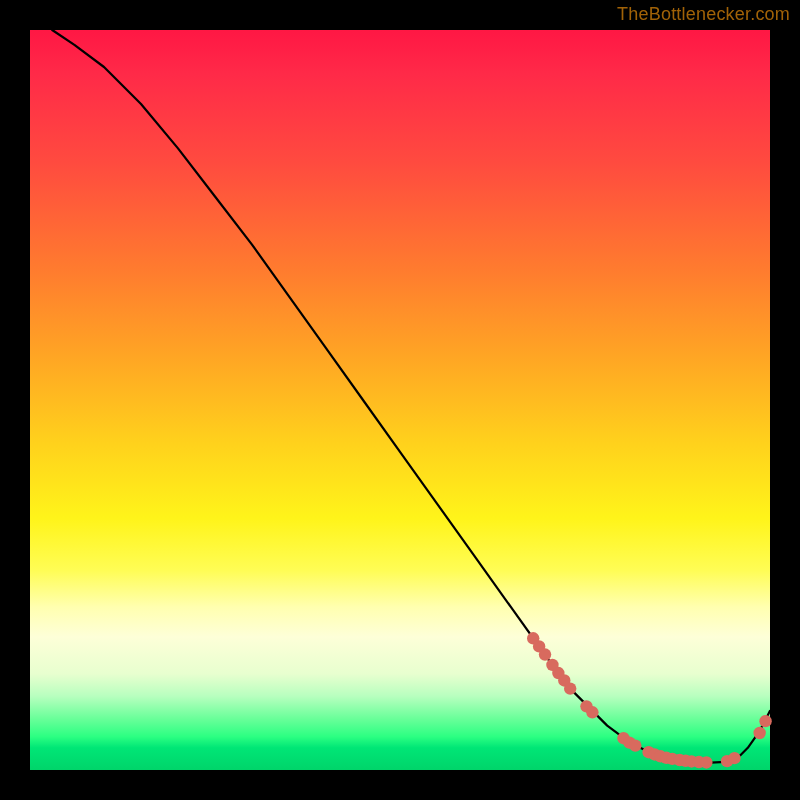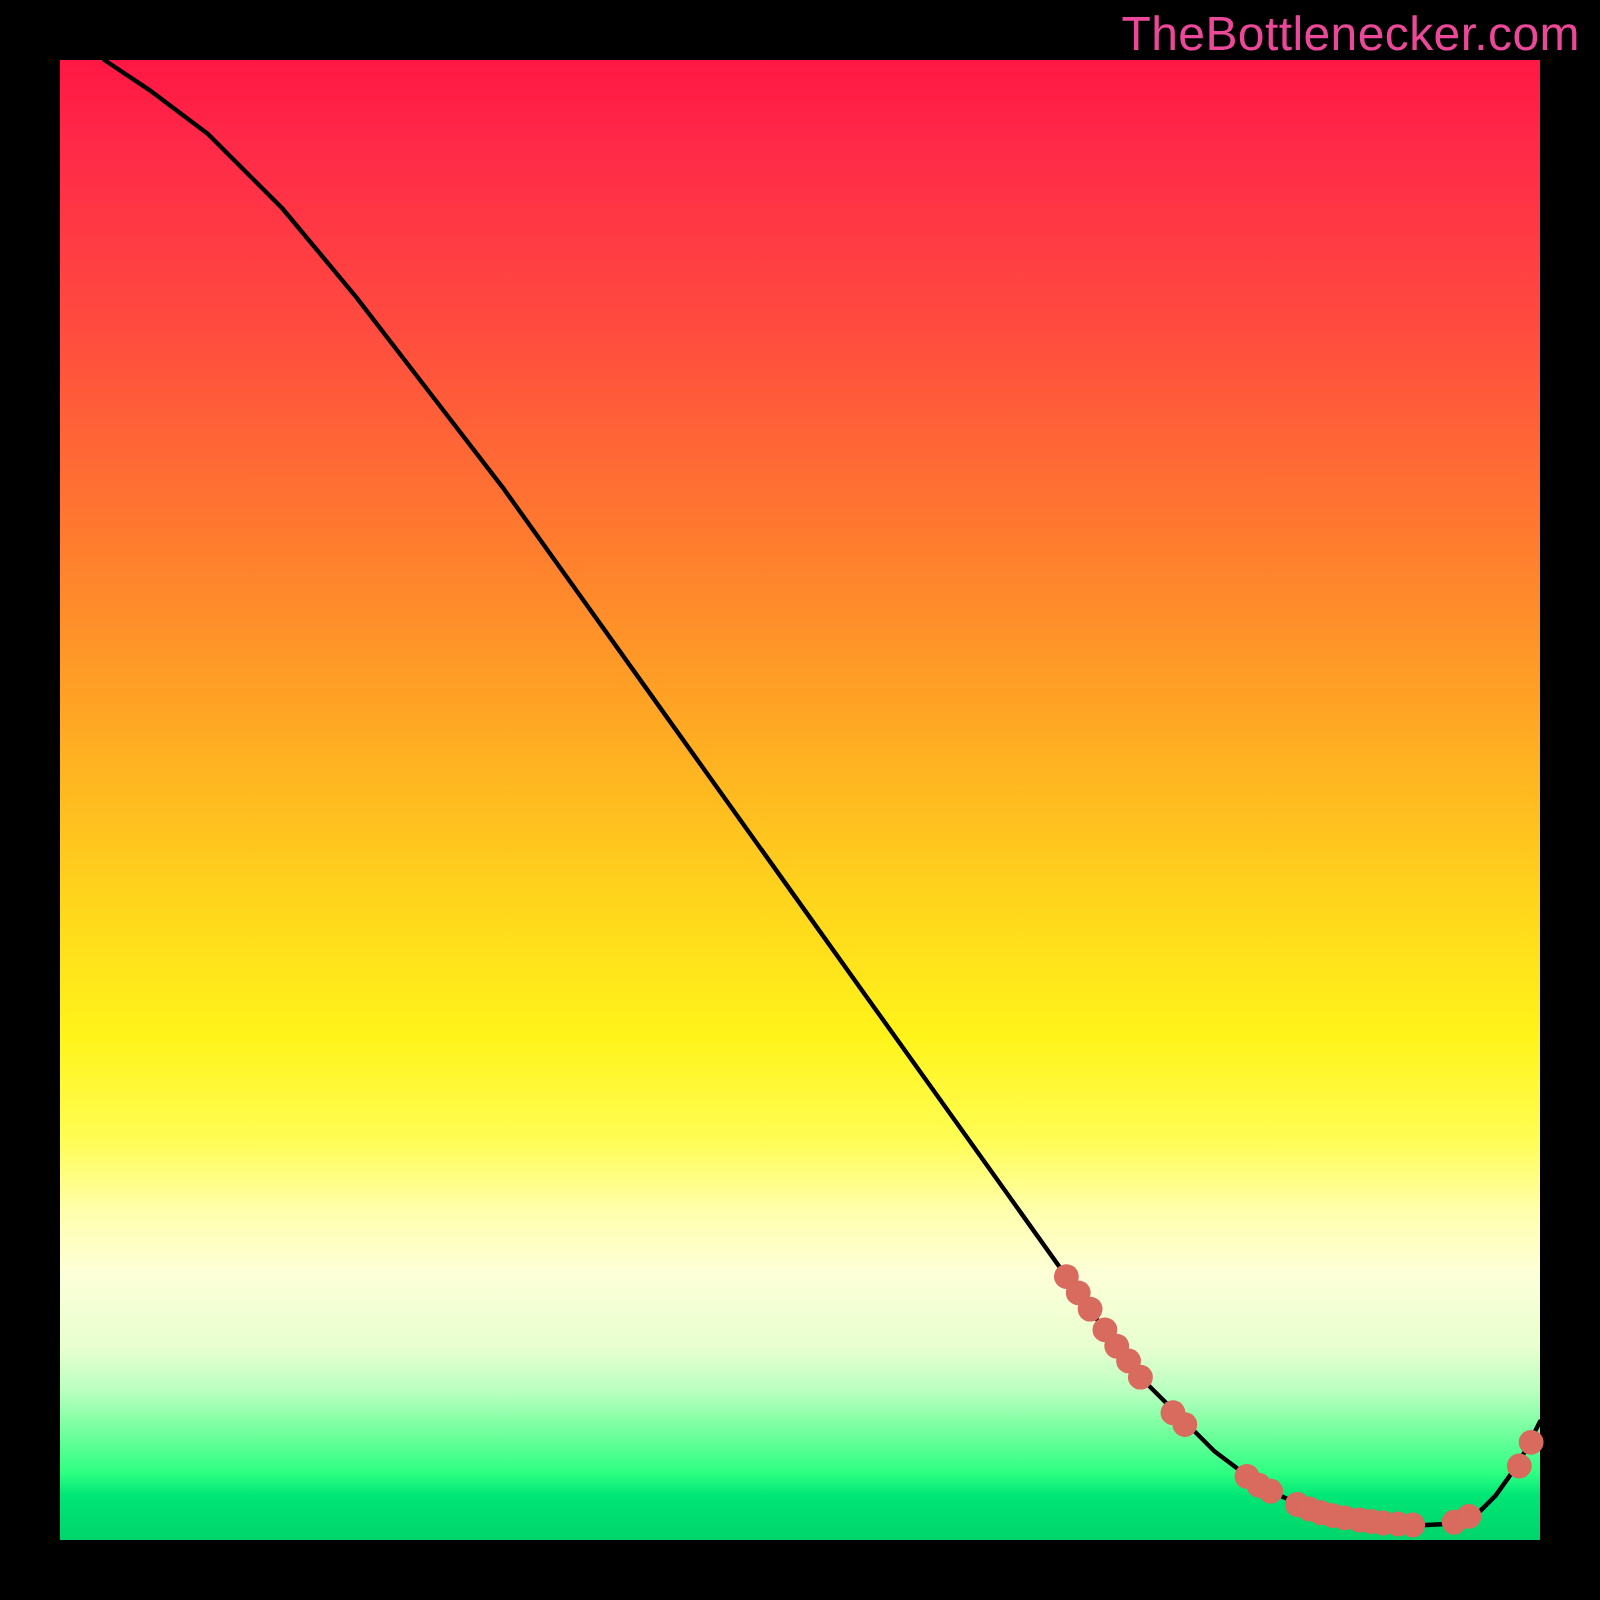--- a/index.html
+++ b/index.html
@@ -14,22 +14,22 @@
   .frame {
     position: relative;
     width: 800px;
     height: 800px;
     background: #000;
   }
   .attribution {
     position: absolute;
     top: 4px;
     right: 10px;
-    color: #ec4899;
-    font-size: 24px;
+    color: #a16207;
+    font-size: 18px;
     font-weight: 400;
     letter-spacing: 0.2px;
     user-select: none;
   }
   .plot-area {
     position: absolute;
     left: 30px;
     top: 30px;
     width: 740px;
     height: 740px;

